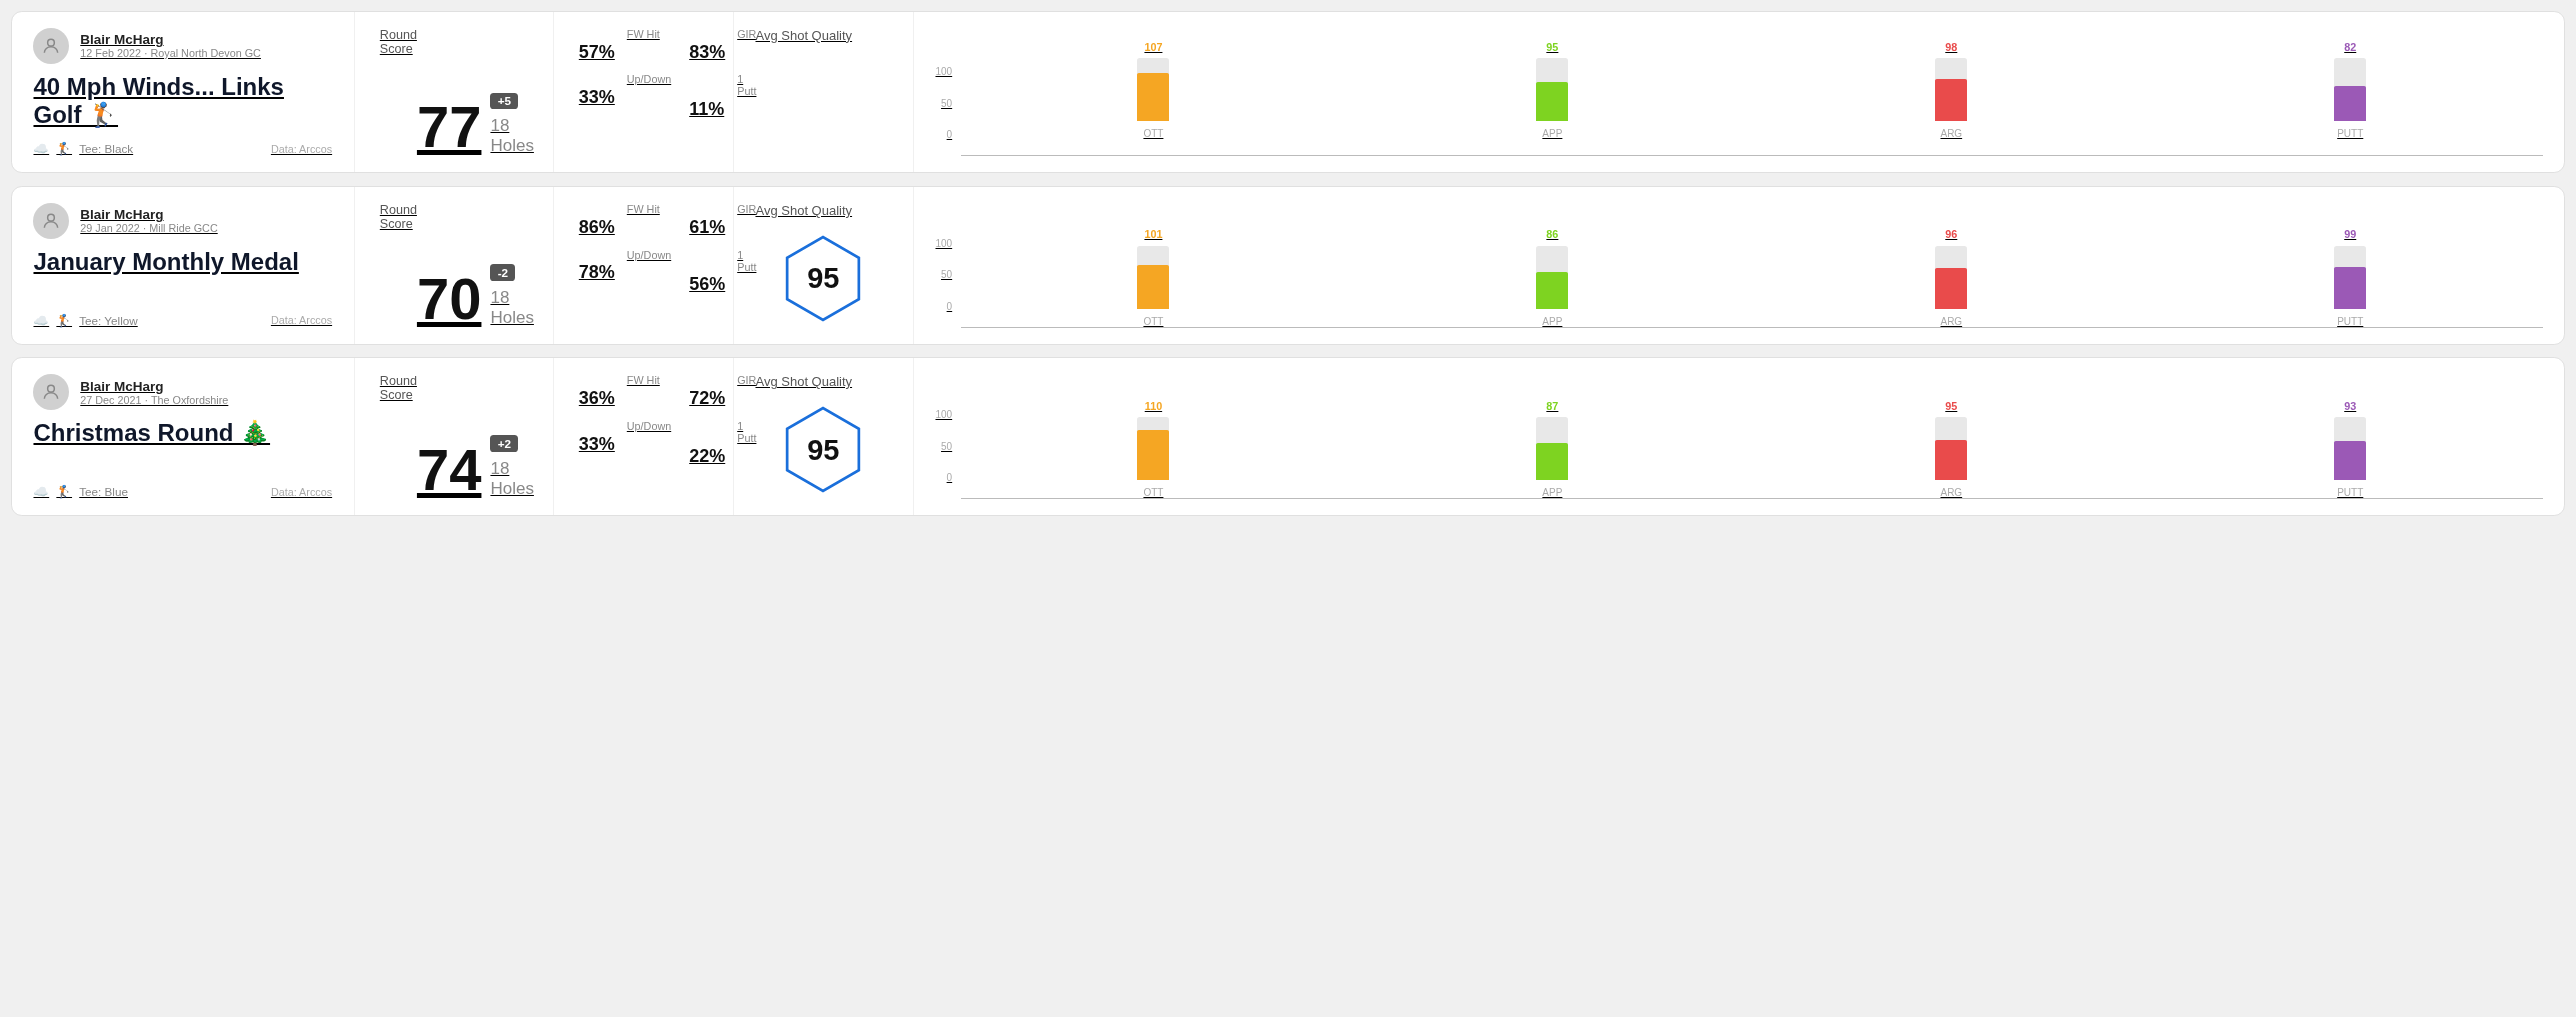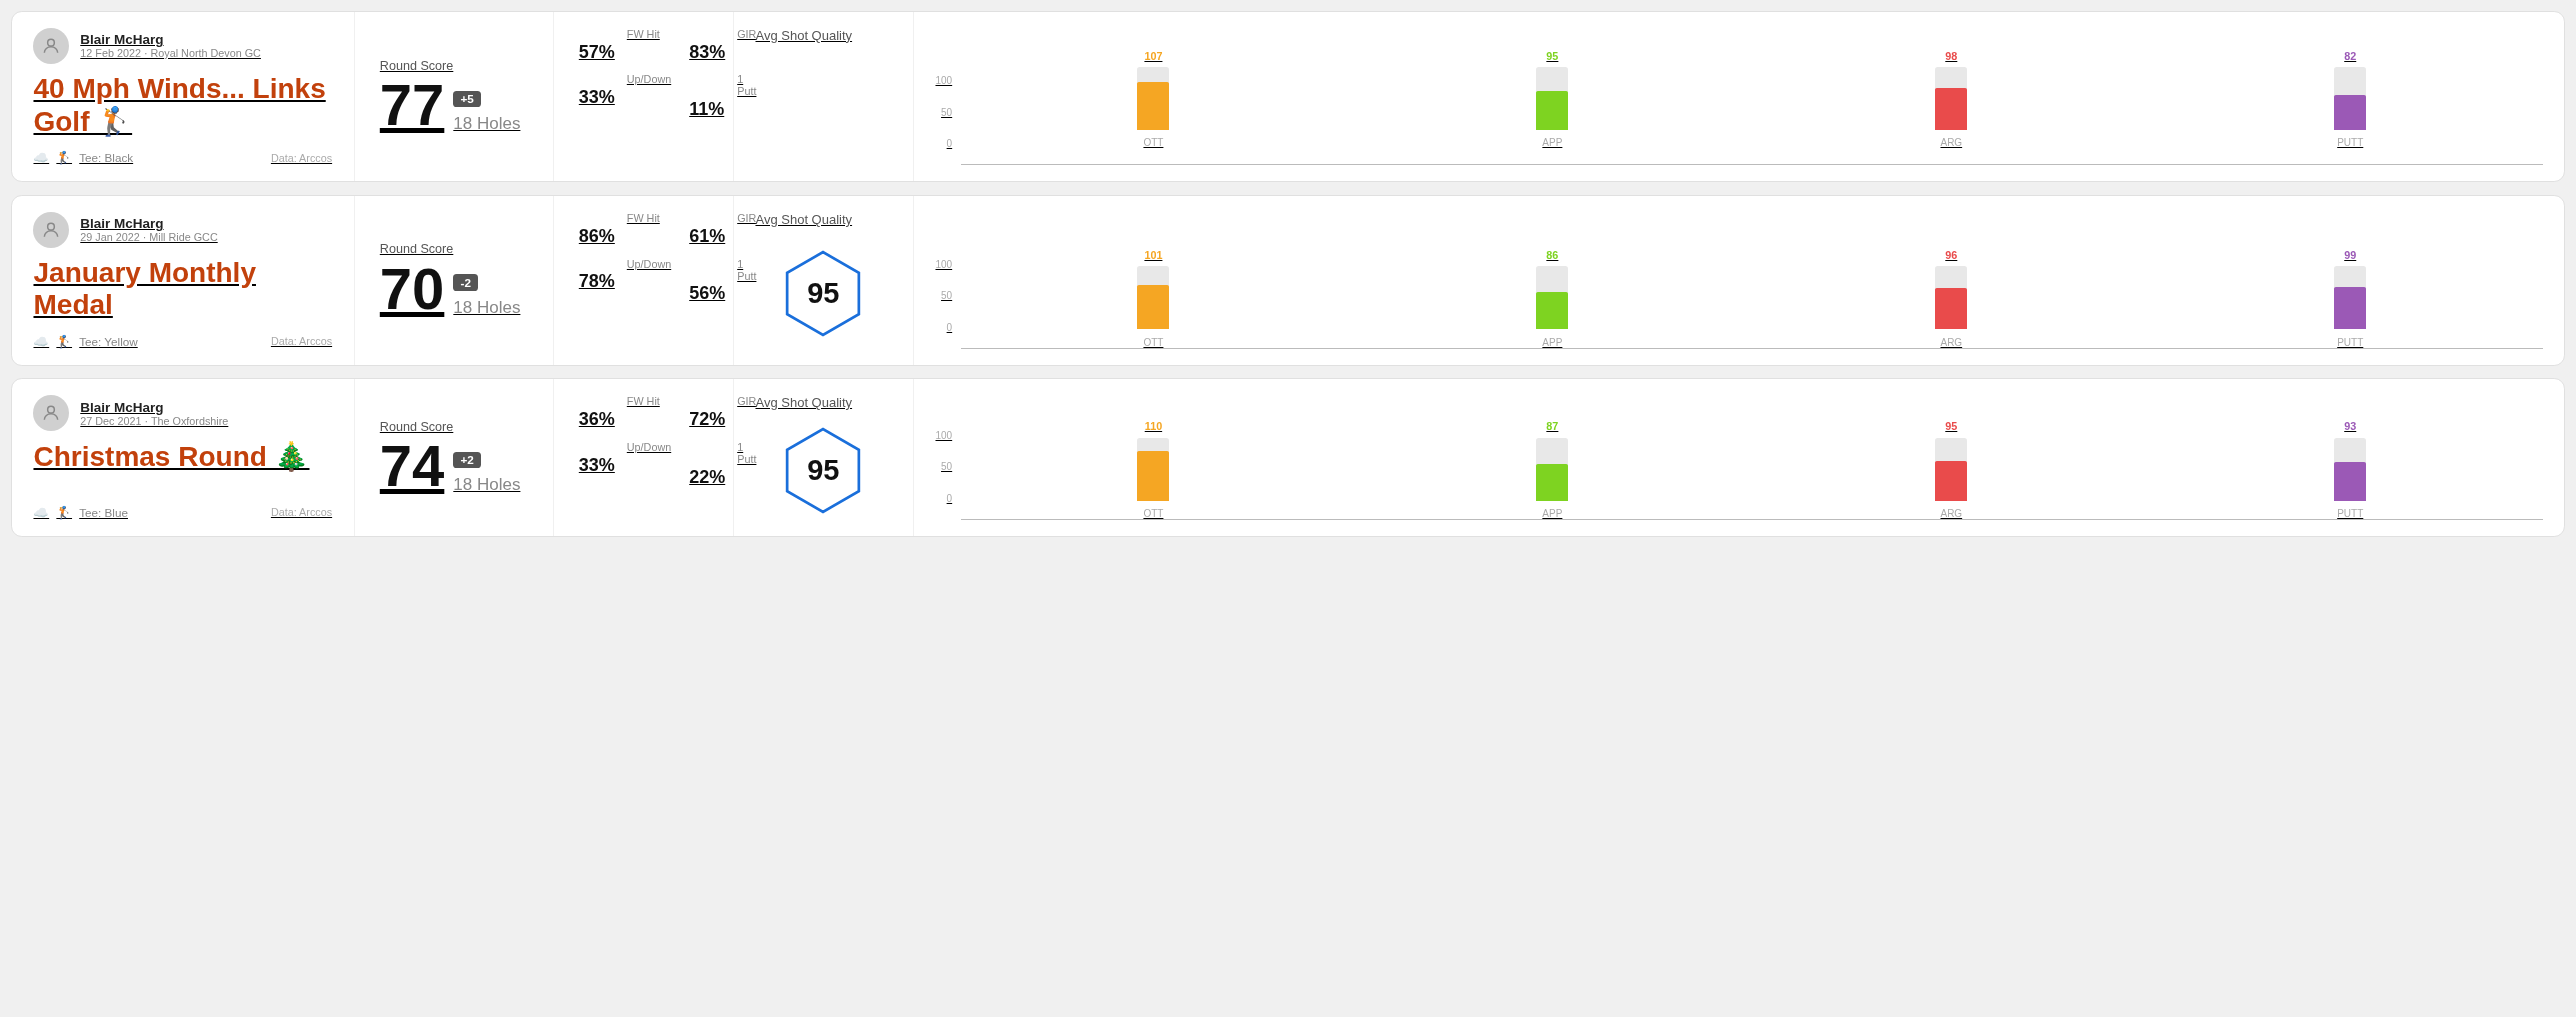--- a/index.html
+++ b/index.html
@@ -47,23 +47,23 @@
     .user-name {
       font-size: 13.5px;
       font-weight: 600;
       color: #222;
     }
     .user-date {
       font-size: 10.8px;
       color: #888;
     }
     .round-title {
-      font-size: 28px;
+      font-size: 24px;
       font-weight: 700;
-      color: #c2410c;
+      color: #0f172a;
       margin-top: 9px;
       display: flex;
       align-items: center;
       gap: 7.2px;
     }
     .card-footer {
       display: flex;
       align-items: center;
       justify-content: space-between;
       margin-top: 12.6px;
@@ -83,22 +83,21 @@
       font-size: 10.8px;
       color: #aaa;
     }
 
     .card-score {
       padding: 16px 25px;
       width: 199px;
       flex-shrink: 0;
       border-right: 0.9px solid #f0f0f0;
       display: flex;
-      flex-direction: column;
-      justify-content: center;
+      justify-content: flex-start;
     }
     .score-label {
       font-size: 12.6px;
       color: #555;
       margin-bottom: 3.6px;
     }
     .score-main {
       display: flex;
       align-items: flex-end;
       gap: 9px;

